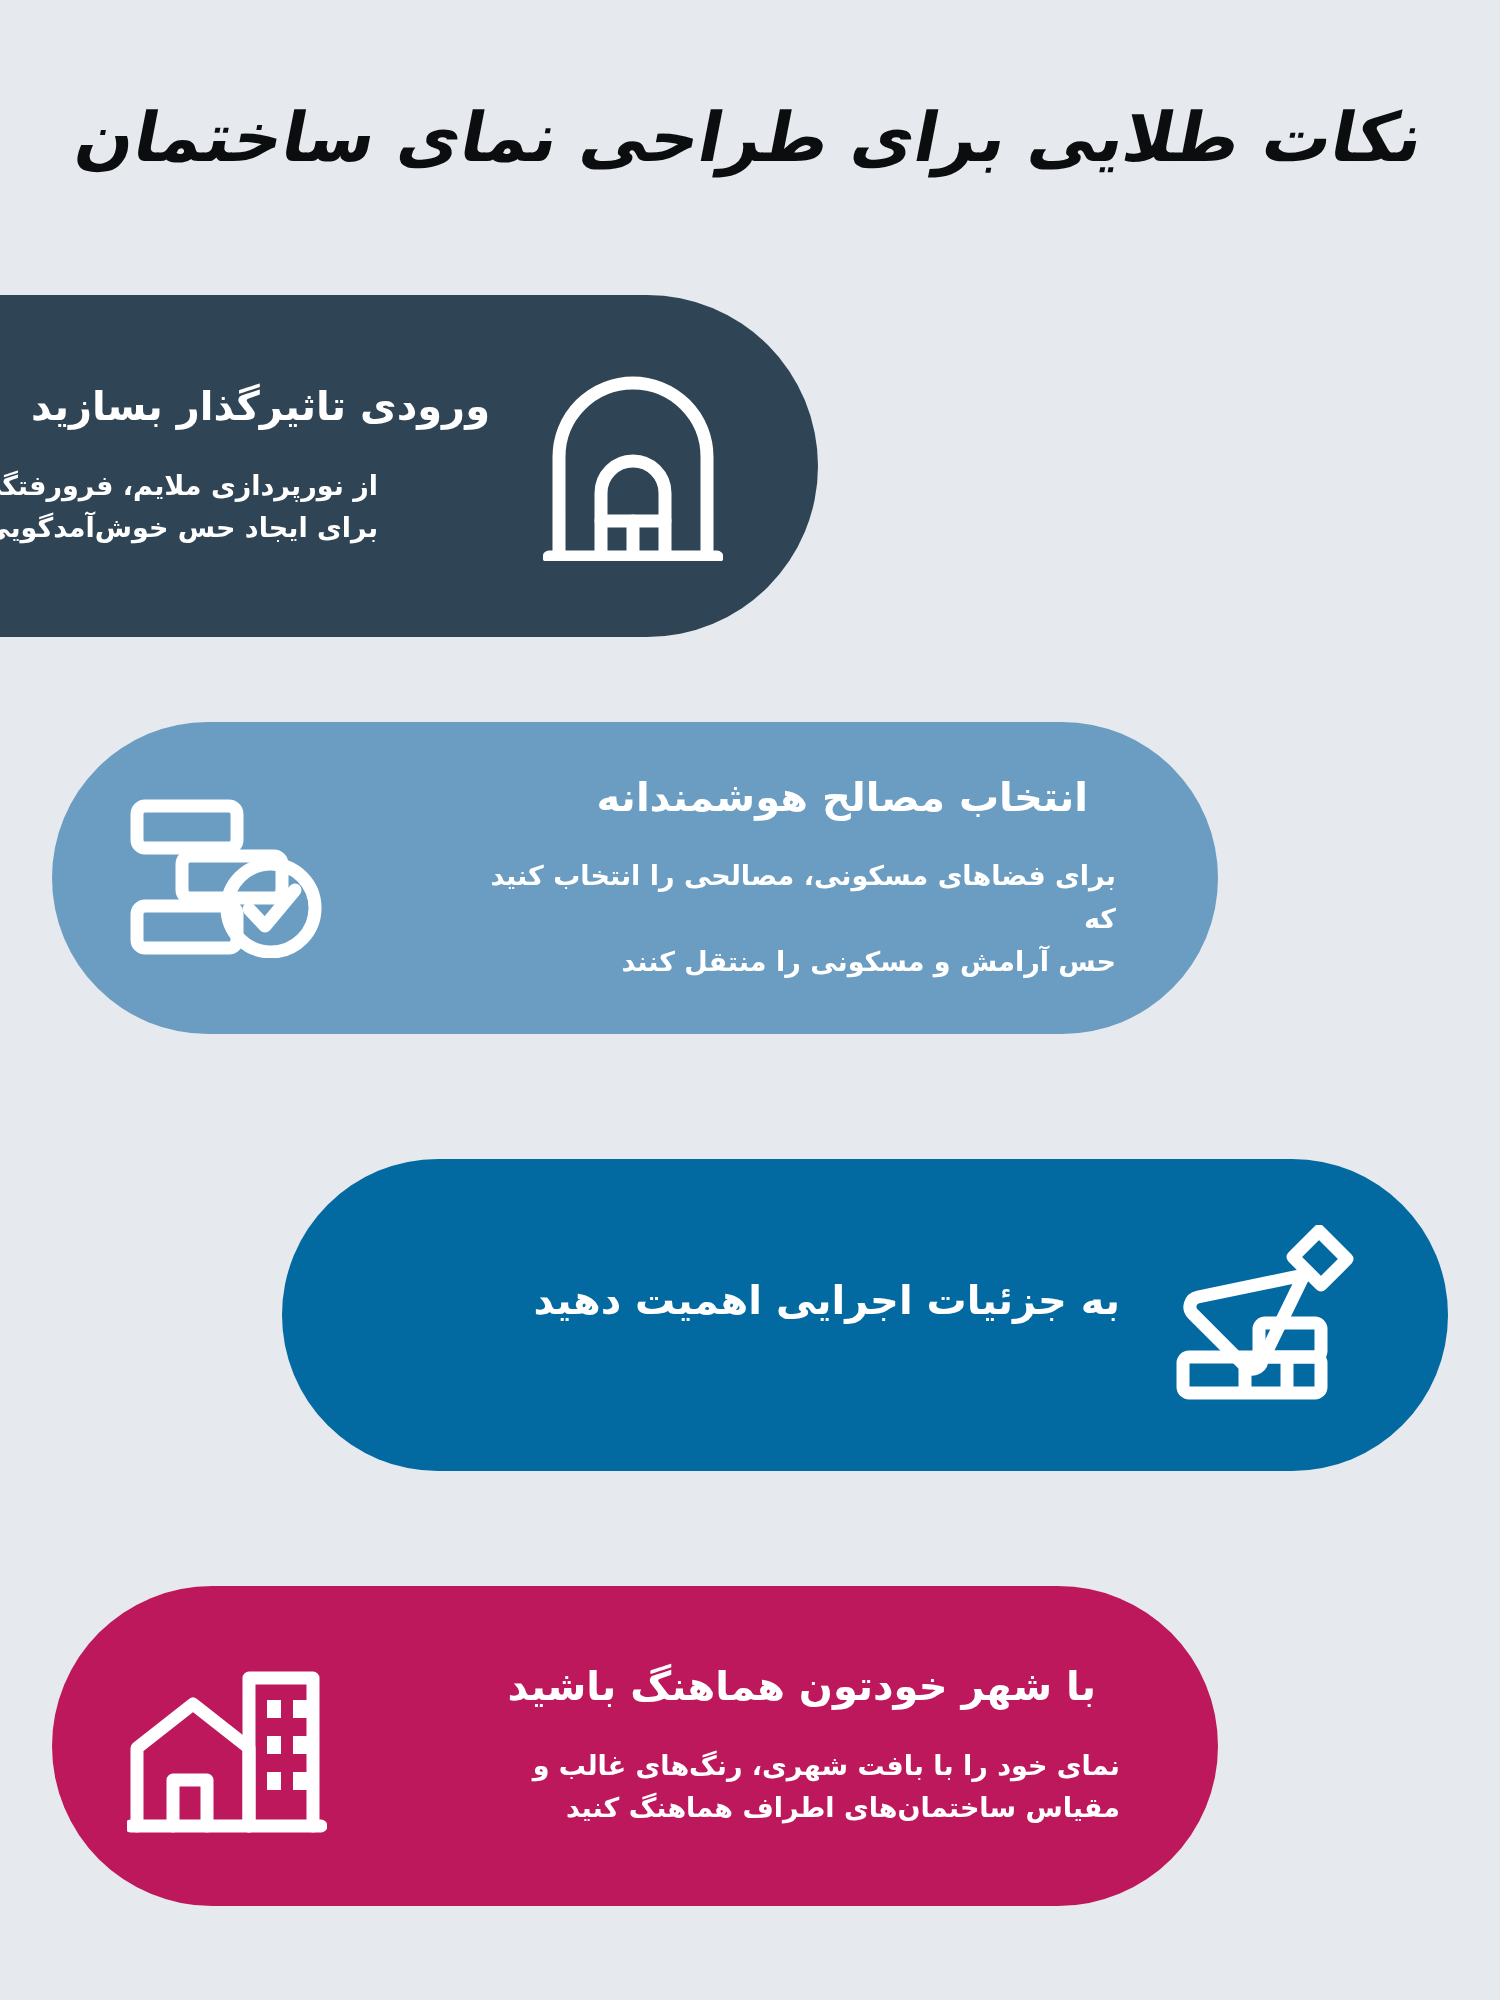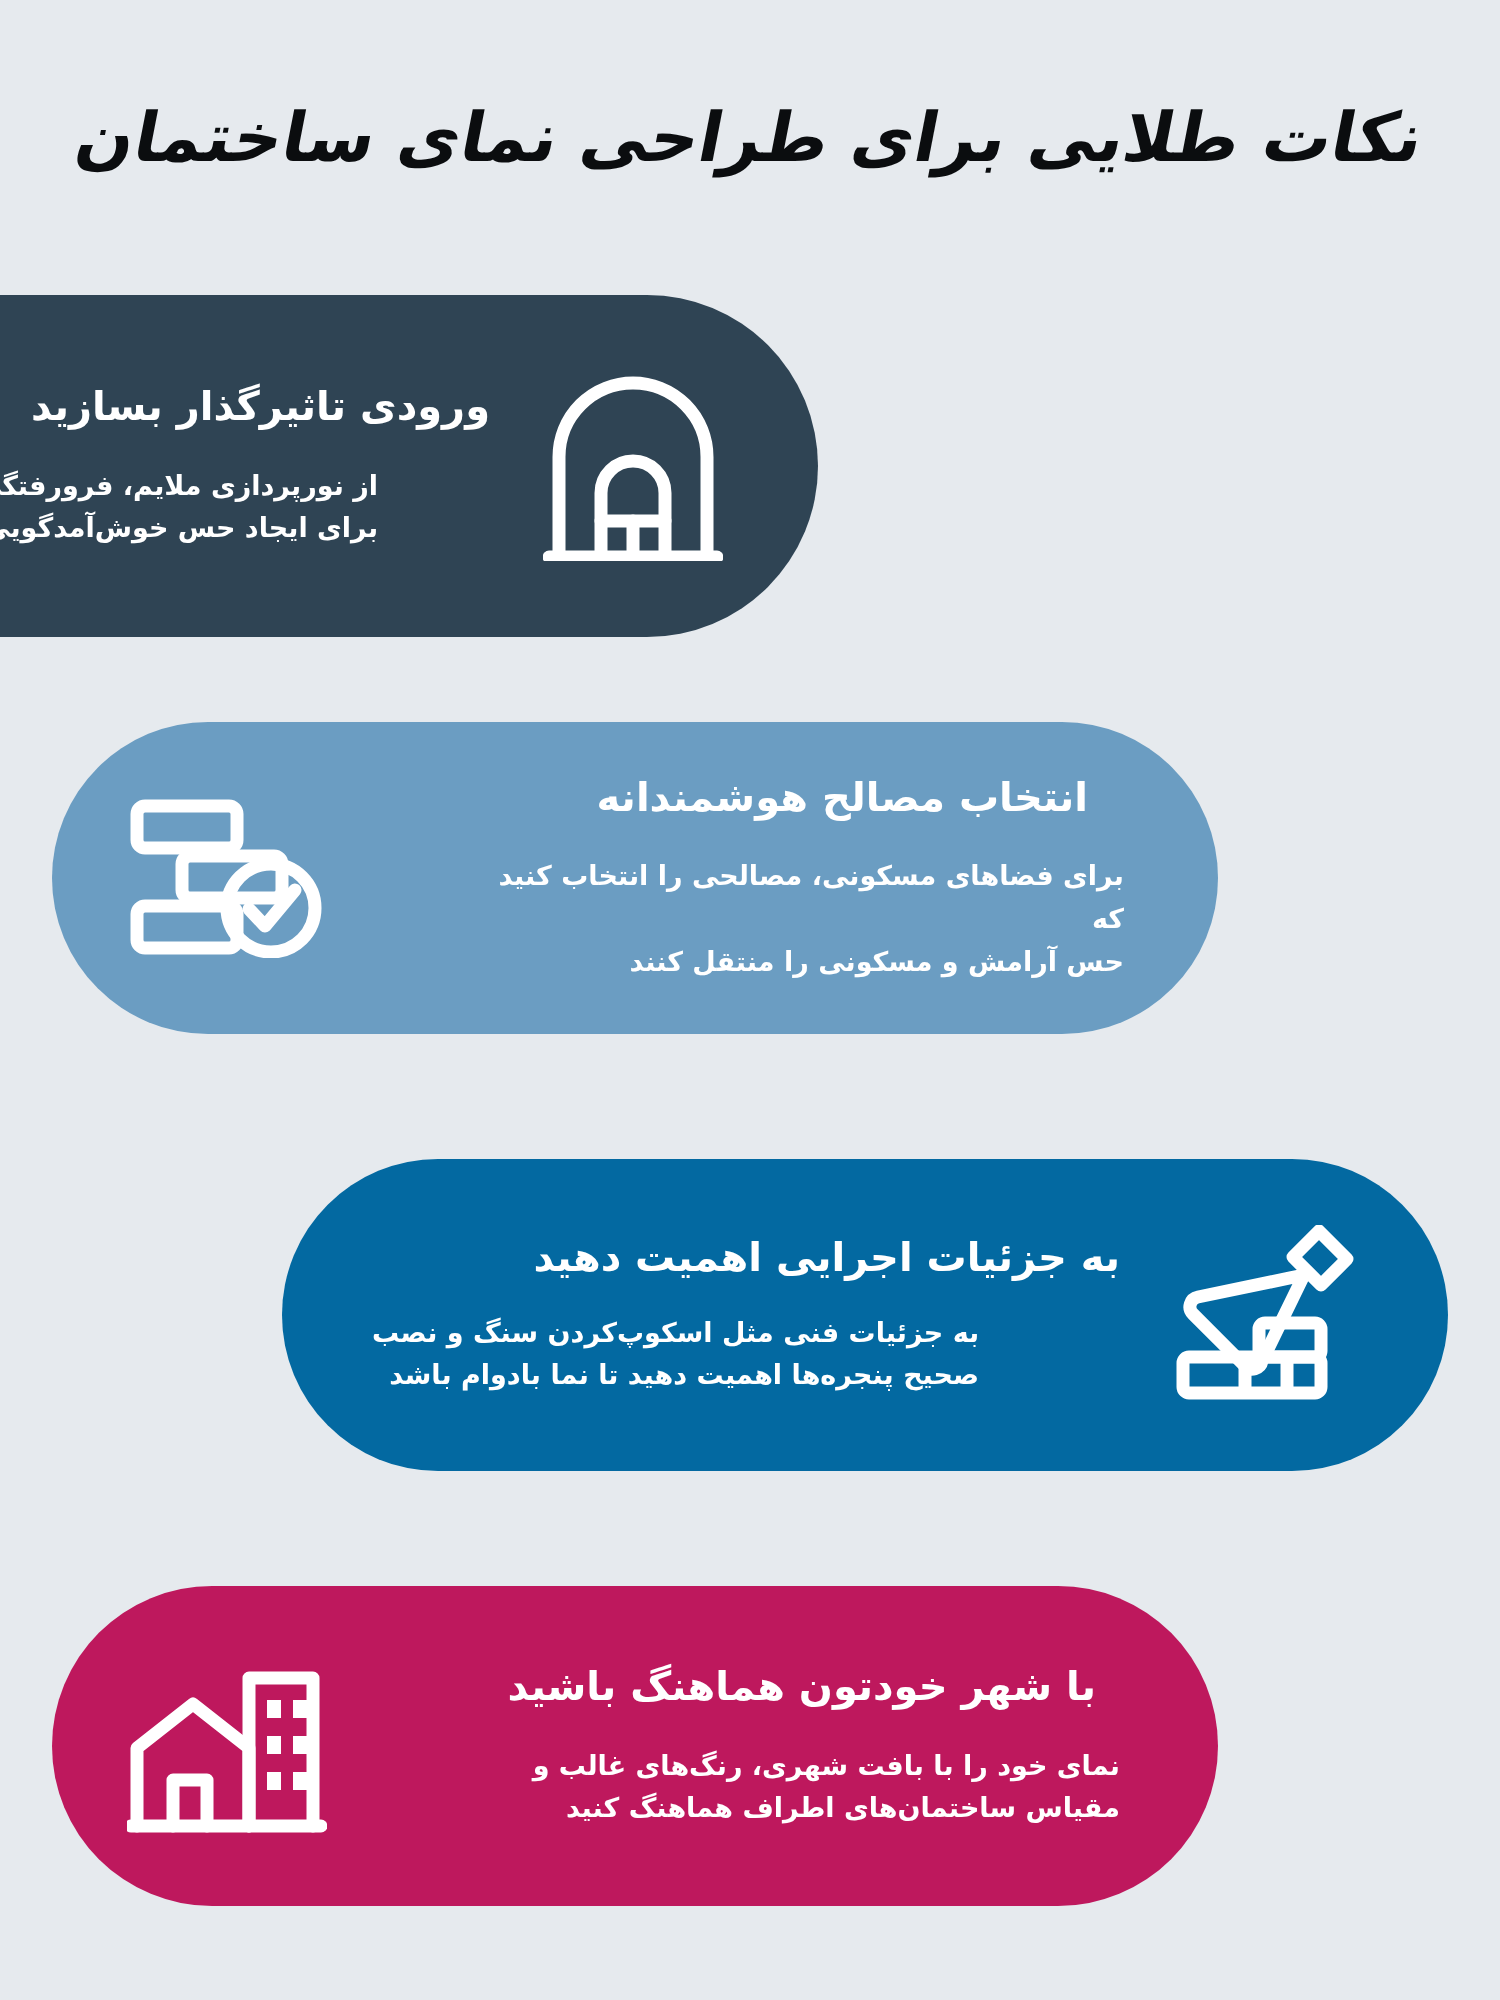--- a/index.html
+++ b/index.html
@@ -132,21 +132,21 @@
     margin-left: 0;
   }
 
   
   .card-1 .text-box { padding-left: 40px; }
   .card-1 .card-heading { margin-bottom: 34px; }
   .card-1 .card-body { max-width: 640px; margin-right: auto; }
 
   .card-2 .text-box { align-items: flex-start; text-align: right; padding-right: 30px; }
   .card-2 .card-heading { margin-bottom: 34px; margin-right: 40px; }
-  .card-2 .card-body { max-width: 640px; margin-right: 4px; }
+  .card-2 .card-body { max-width: 640px; margin-right: 12px; }
 
   .card-3 .text-box { padding-left: 30px; }
   .card-3 .card-heading { margin-bottom: 30px; }
   .card-3 .card-body { max-width: 620px; margin-right: auto; }
 
   .card-4 .text-box { align-items: flex-start; padding-right: 26px; }
   .card-4 .card-heading { margin-bottom: 34px; margin-right: 36px; }
   .card-4 .card-body { max-width: 640px; margin-right: 12px; }
 
   svg { display: block; }
@@ -204,24 +204,20 @@
         <path d="M156 6 l28 28 -26 26 -28 -28 z" stroke="#ffffff" stroke-width="13" stroke-linejoin="round" fill="none"></path>
         <path d="M141 50 L35 72 a10 10 0 0 0 -5 17 l52 52 a10 10 0 0 0 17 -5 z" stroke="#ffffff" stroke-width="13" stroke-linejoin="round" fill="none"></path>
         <rect x="96" y="98" width="62" height="34" rx="6" stroke="#ffffff" stroke-width="13" fill="none"></rect>
         <rect x="20" y="132" width="138" height="36" rx="6" stroke="#ffffff" stroke-width="13" fill="none"></rect>
         <line x1="82" y1="132" x2="82" y2="168" stroke="#ffffff" stroke-width="13"></line>
         <line x1="124" y1="132" x2="124" y2="168" stroke="#ffffff" stroke-width="13"></line>
       </svg>
     </div>
     <div class="text-box">
       <div class="card-heading">به جزئیات اجرایی اهمیت دهید</div>
-      <div class="card-body">
-        <span>به جزئیات فنی مثل اسکوپ‌کردن سنگ و نصب</span><br>
-        <span>صحیح پنجره‌ها اهمیت دهید تا نما بادوام باشد</span>
-      </div>
     </div>
   </div>
 
   <div class="card card-4">
     <div class="icon-box">
       <svg width="200" height="180" viewBox="0 0 200 180" fill="none" aria-hidden="true">
         <path d="M10 170 V92 L66 48 L122 92 V170" stroke="#ffffff" stroke-width="13" stroke-linecap="round" stroke-linejoin="round" fill="none"></path>
         <path d="M122 170 V22 h64 v148" stroke="#ffffff" stroke-width="13" stroke-linecap="round" stroke-linejoin="round" fill="none"></path>
         <rect x="140" y="44" width="14" height="18" fill="#ffffff"></rect>
         <rect x="166" y="44" width="14" height="18" fill="#ffffff"></rect>

